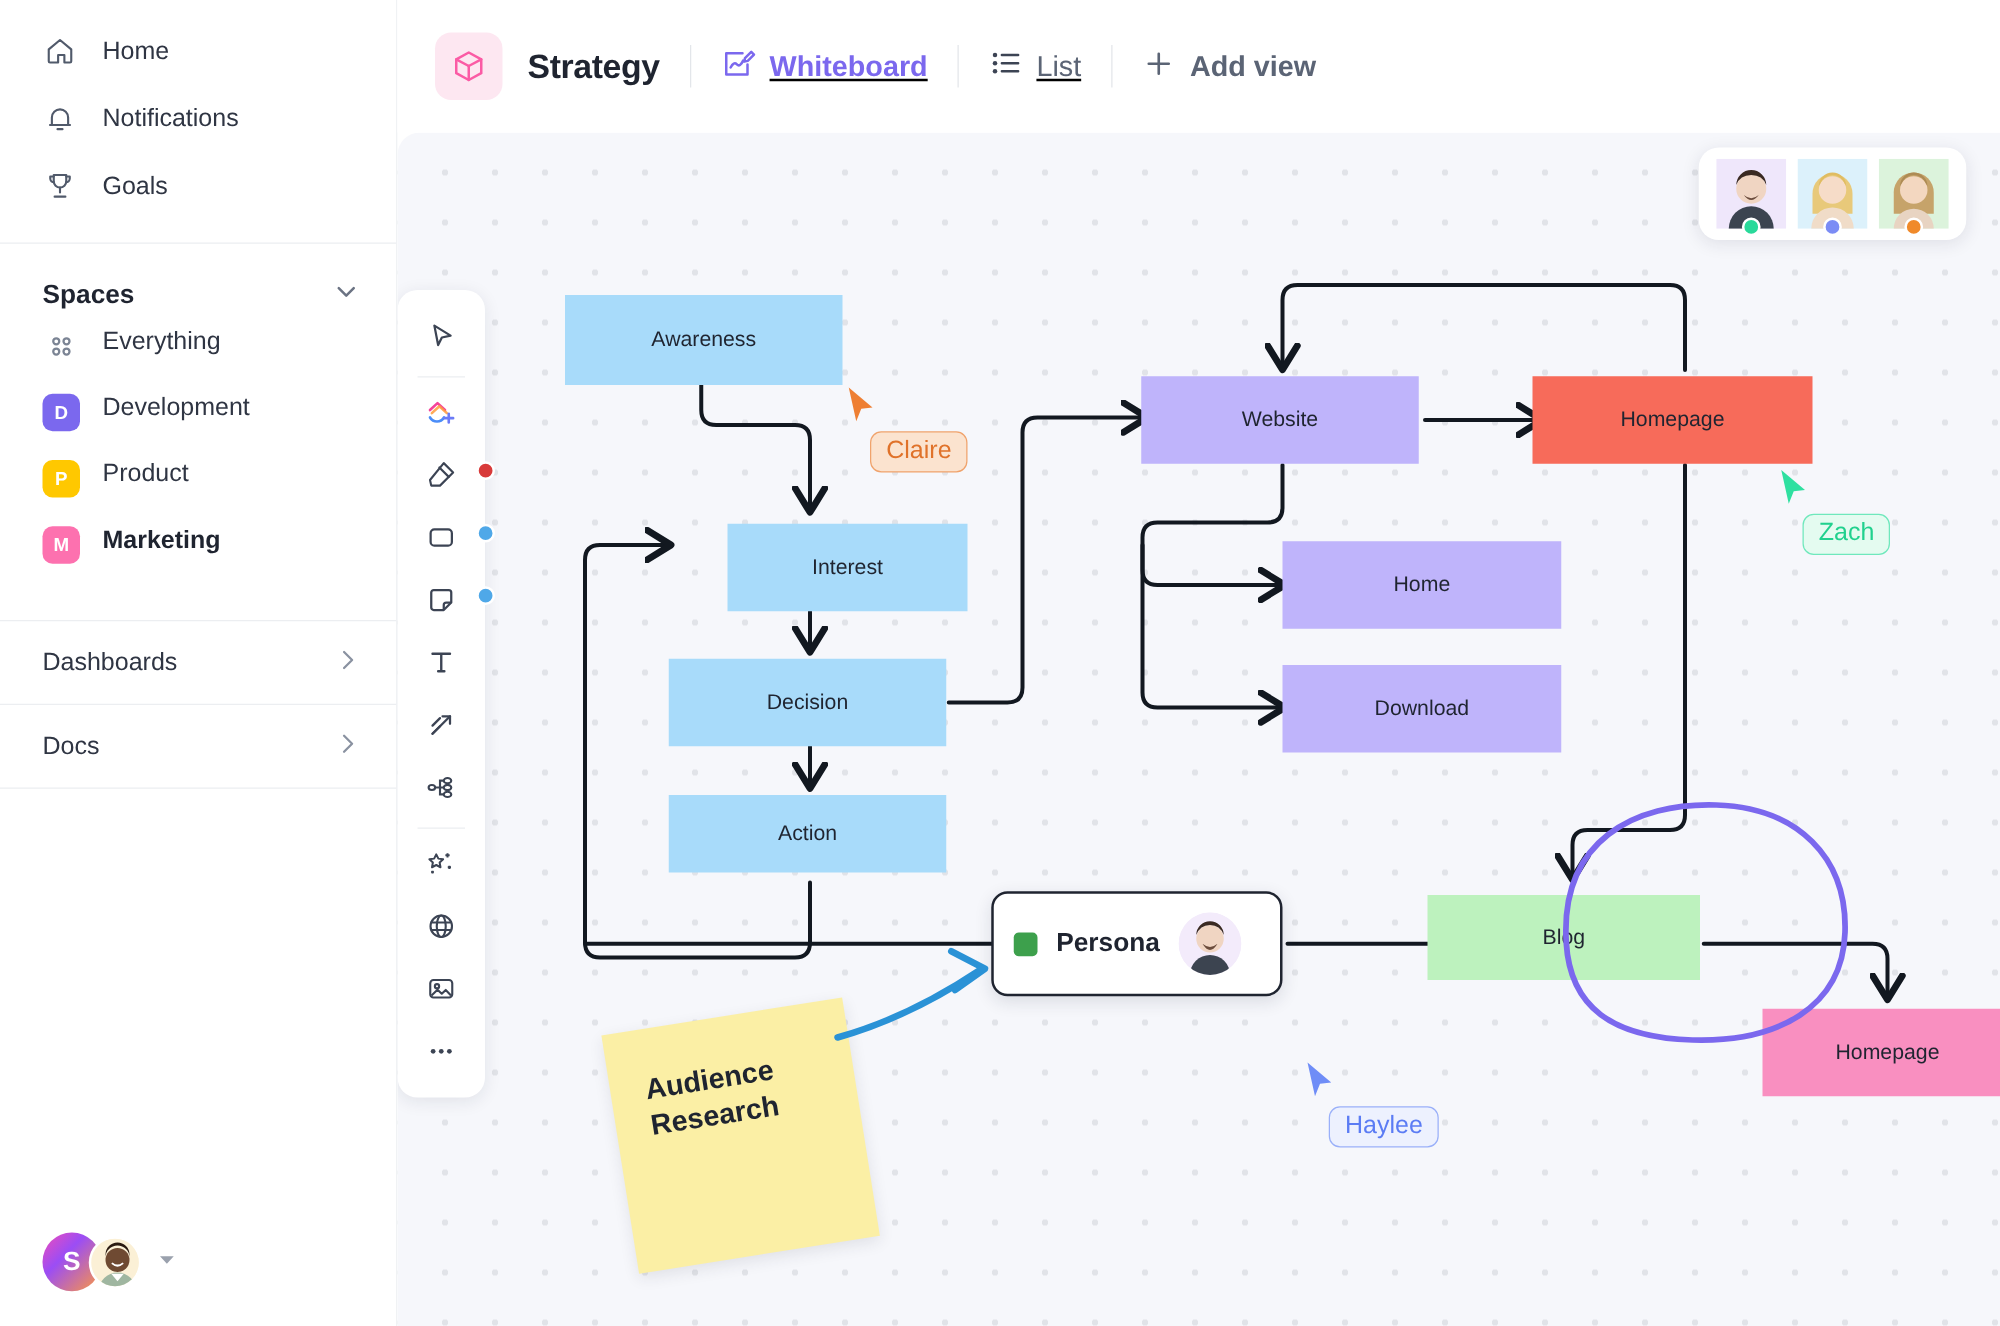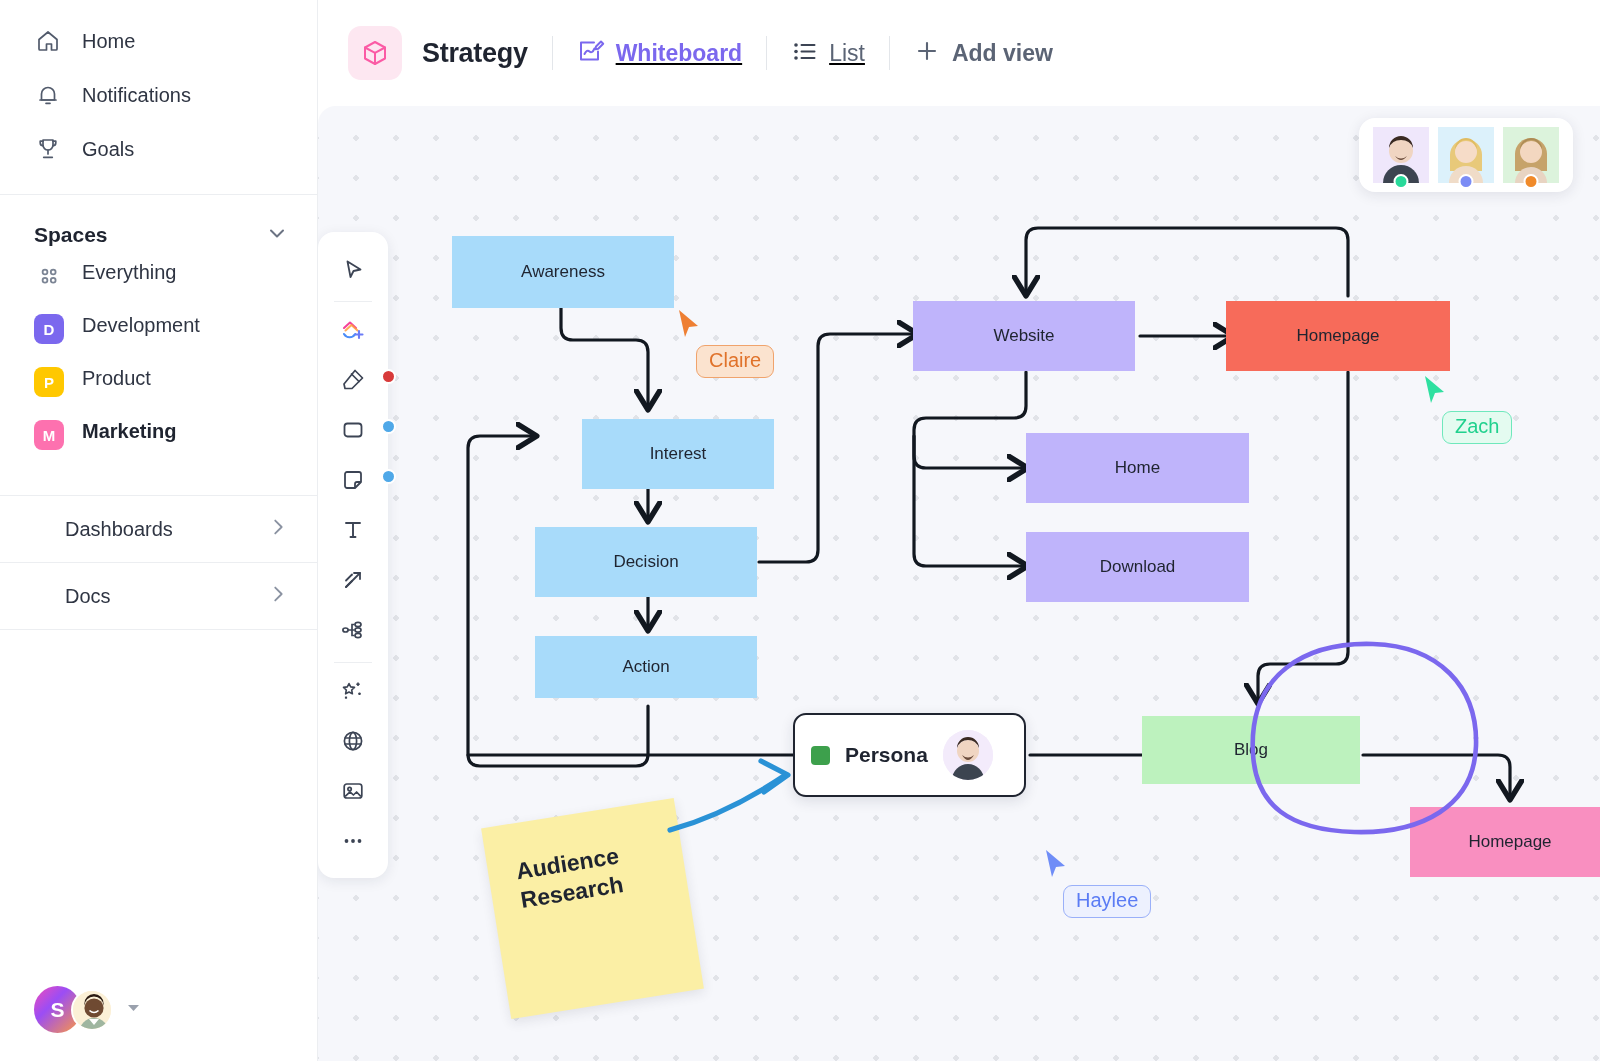--- a/index.html
+++ b/index.html
@@ -46,21 +46,21 @@
     color:#fff; font-size: 15px; font-weight: 700;
   }
   .space-label { font-size: 20px; color: #2f3543; }
   .space-label.bold { font-weight: 700; color:#1f2430; }
 
   .sect-row {
     display:flex; align-items:center; justify-content: space-between;
     padding: 0 28px 0 34px; height: 67px; cursor:pointer;
     border-top: 1px solid #eceef1;
   }
-  .sect-label { font-size: 20px; color: #2f3543; margin-left: 31px; }
+  .sect-label { font-size: 20px; color: #2f3543; }
 
   .user-bar { position:absolute; left: 34px; bottom: 28px; display:flex; align-items:center; }
   .ws-avatar {
     width: 47px; height: 47px; border-radius: 50%;
     background: linear-gradient(135deg,#f24cb8 0%,#9b4df5 38%,#ff9a3c 100%);
     display:flex; align-items:center; justify-content:center;
     color:#fff; font-weight:700; font-size: 21px;
   }
   .user-avatar {
     width: 42px; height: 42px; border-radius: 50%; margin-left: -10px;

